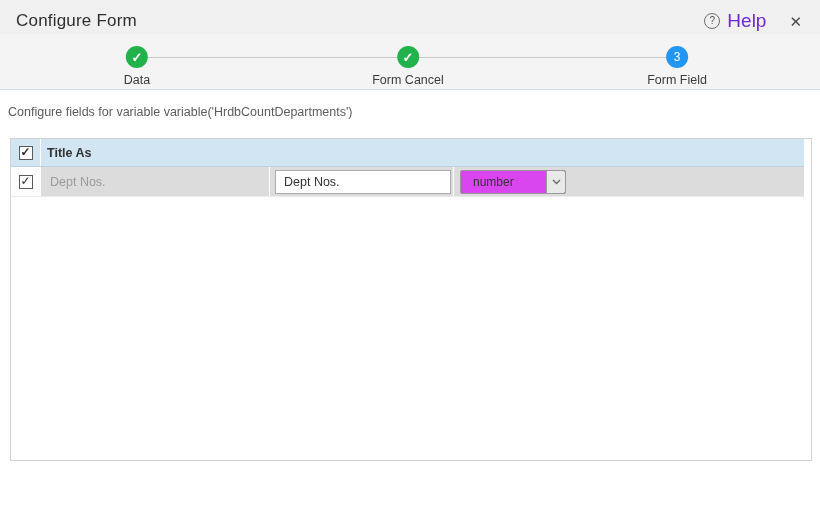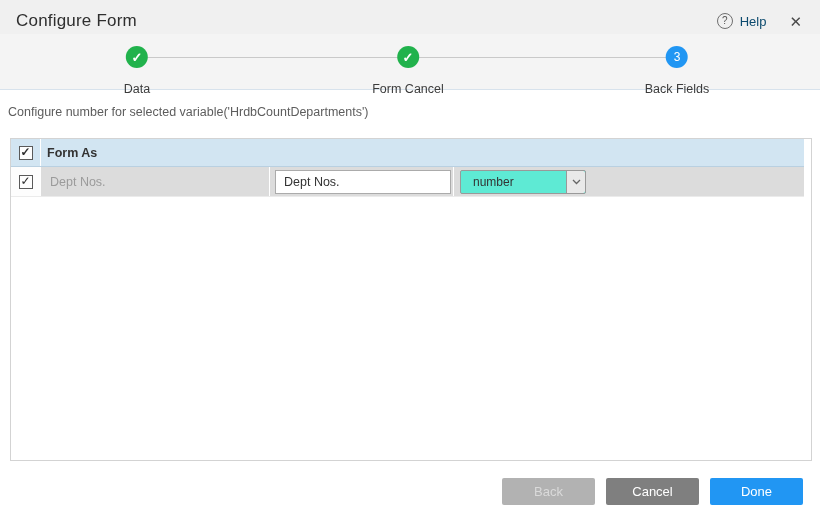--- a/index.html
+++ b/index.html
@@ -18,21 +18,21 @@
     display: flex; align-items: center; padding: 0 18px 0 16px;
   }
   .title { font-size: 17px; font-weight: 500; color: #2f2f2f; letter-spacing: .2px; }
   .titlebar-right { margin-left: auto; display: flex; align-items: center; gap: 9px; }
   .help-btn { display: flex; align-items: center; gap: 7px; cursor: pointer; }
   .help-circle {
     width: 16px; height: 16px; border: 1px solid #6f6f6f; border-radius: 50%;
     display: flex; align-items: center; justify-content: center;
     font-size: 10px; color: #555; line-height: 1;
   }
-  .help-text { font-size: 13px; color: #0c4a6e; }
+  .help-text { font-size: 19px; color: #6d28d9; }
   .close-btn { font-size: 15px; color: #4a4a4a; margin-left: 14px; cursor: pointer; line-height: 1; }
 
   
   .stepper {
     position: absolute; top: 34px; left: 0; right: 0; height: 56px;
     background: #f4f4f4; border-bottom: 1px solid #d7e2ec;
   }
   .stepper-connector {
     position: absolute; top: 23px; left: 137px; width: 540px; height: 1px;
     background: #c9c9c9; z-index: 0;
@@ -42,21 +42,21 @@
   .step-data { left: 137px; }
   .step-form-layout { left: 408px; }
   .step-form-fields { left: 677px; }
   .step-circle {
     width: 22px; height: 22px; border-radius: 50%;
     display: flex; align-items: center; justify-content: center;
     color: #fff; font-size: 12px; line-height: 1;
   }
   .step-circle.done { background: #21b24c; font-size: 13px; font-weight: 700; }
   .step-circle.active { background: #2196f3; font-weight: 400; }
-  .step-label { margin-top: 14px; font-size: 12.5px; color: #3b3b3b; }
+  .step-label { margin-top: 5px; font-size: 12.5px; color: #3b3b3b; }
 
   
   .subtitle {
     position: absolute; top: 105px; left: 8px;
     font-size: 12.5px; color: #5d5d5d;
   }
 
   
   .fields-table {
     position: absolute; left: 10px; top: 138px; width: 802px; height: 323px;
@@ -84,22 +84,22 @@
   }
   .checkbox .tick { font-size: 12px; color: #2c2c2c; line-height: 1; margin-top: -1px; }
 
   .title-input {
     width: 176px; height: 24px; border: 1px solid #ababab; background: #fff;
     font-family: "Liberation Sans", sans-serif; font-size: 12.5px; color: #333;
     padding: 0 8px; outline: none;
   }
 
   .select {
-    display: flex; align-items: stretch; width: 126px; height: 24px;
-    border: 1px solid #999; border-radius: 2px; background: #5eead4; cursor: pointer; gap: 24px;
+    display: flex; align-items: stretch; width: 106px; height: 24px;
+    border: 1px solid #999; border-radius: 2px; background: #d946ef; cursor: pointer; gap: 24px;
   }
   .select-value { flex: 1; display: flex; align-items: center; padding-left: 12px;
                   font-size: 12px; color: #333; }
   .select-arrow {
     width: 19px; background: #e9e9e9; border-left: 1px solid #999;
     display: flex; align-items: center; justify-content: center;
     border-radius: 0 2px 2px 0;
   }
 
   
@@ -143,34 +143,34 @@
     <div class="step step-form-layout">
       <div class="step-circle done">
         <span>✓</span>
       </div>
       <div class="step-label">Form Cancel</div>
     </div>
     <div class="step step-form-fields">
       <div class="step-circle active">
         <span>3</span>
       </div>
-      <div class="step-label">Back Fields</div>
+      <div class="step-label">Form Field</div>
     </div>
   </div>
 
-  <div class="subtitle">Configure number for selected variable('HrdbCountDepartments')</div>
+  <div class="subtitle">Configure fields for variable variable('HrdbCountDepartments')</div>
 
   <div class="fields-table">
     <div class="trow trow-header">
       <div class="tcell col-cb">
         <div class="checkbox">
           <span class="tick">✓</span>
         </div>
       </div>
-      <div class="tcell col-viewas">Form As</div>
+      <div class="tcell col-viewas">Title As</div>
     </div>
 
     <div class="trow trow-data">
       <div class="tcell col-cb">
         <div class="checkbox">
           <span class="tick">✓</span>
         </div>
       </div>
       <div class="tcell col-field">
         <span class="field-name">Dept Nos.</span>
@@ -184,19 +184,14 @@
           <span class="select-arrow">
             <svg width="9" height="6" viewBox="0 0 9 6">
                 <polyline points="1,1 4.5,4.5 8,1" fill="none" stroke="#666" stroke-width="1.3"></polyline>
               </svg>
           </span>
         </div>
       </div>
     </div>
   </div>
 
-  <div class="footer">
-    <button class="btn btn-back">Back</button>
-    <button class="btn btn-cancel">Cancel</button>
-    <button class="btn btn-done">Done</button>
-  </div>
 
 </div>
 
 </body></html>

